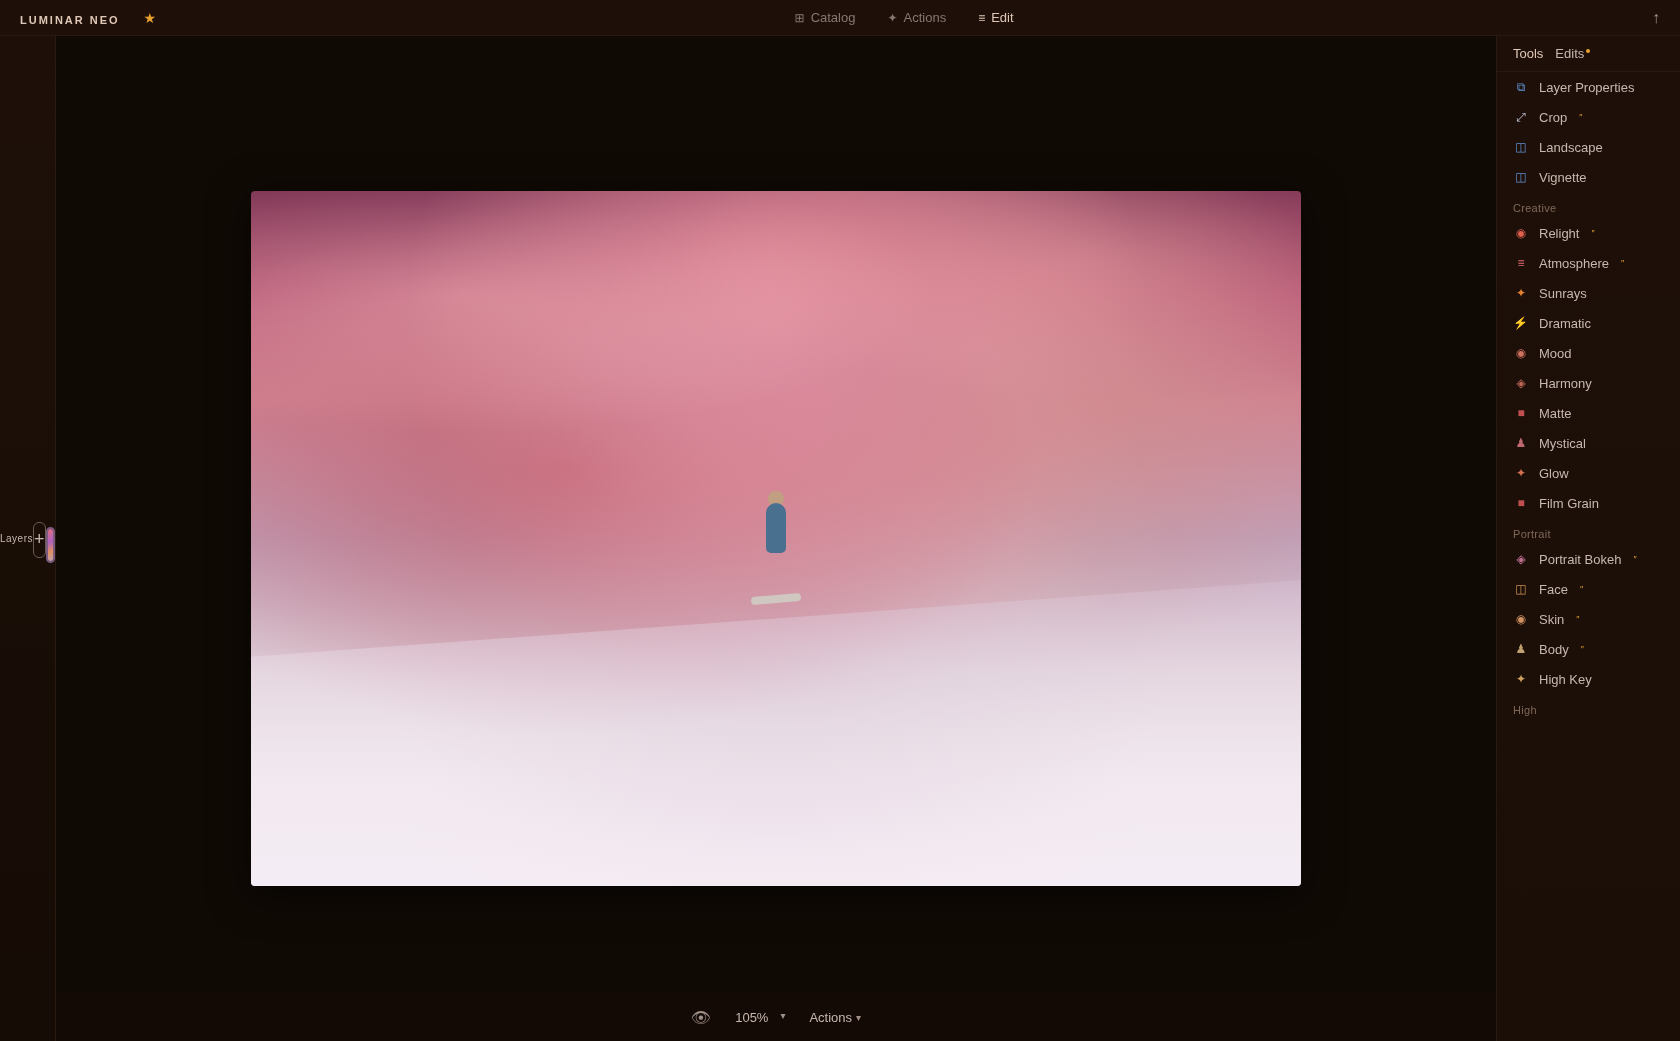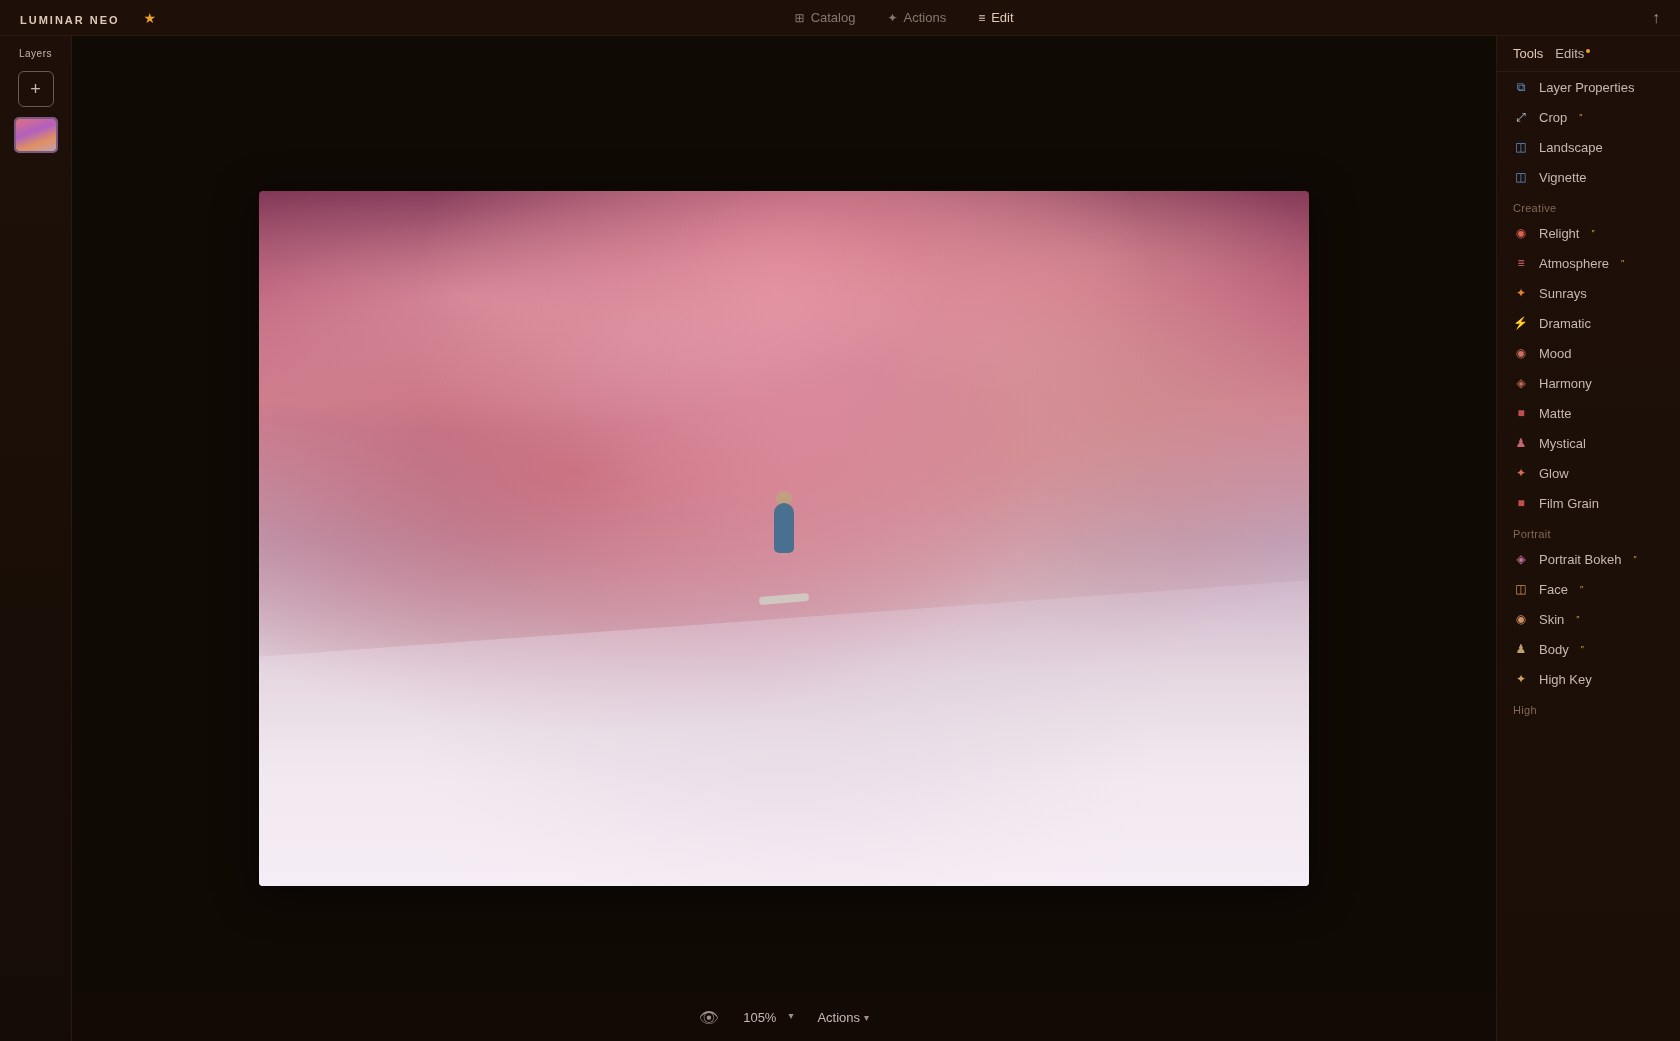--- a/index.html
+++ b/index.html
@@ -74,25 +74,25 @@
 
     
     .main-area {
       display: flex;
       flex: 1;
       overflow: hidden;
     }
 
     
     .left-sidebar {
-      width: 72px;
+      width: 56px;
       background: linear-gradient(180deg, #1e1008 0%, #150c05 100%);
       border-right: 1px solid #2a1a10;
       display: flex;
-      flex-direction: column;
+      flex-direction: row;
       align-items: center;
       padding-top: 12px;
       flex-shrink: 0;
     }
     .layers-label {
       font-size: 10px;
       color: #c8b8b0;
       margin-bottom: 12px;
       letter-spacing: 0.5px;
     }

